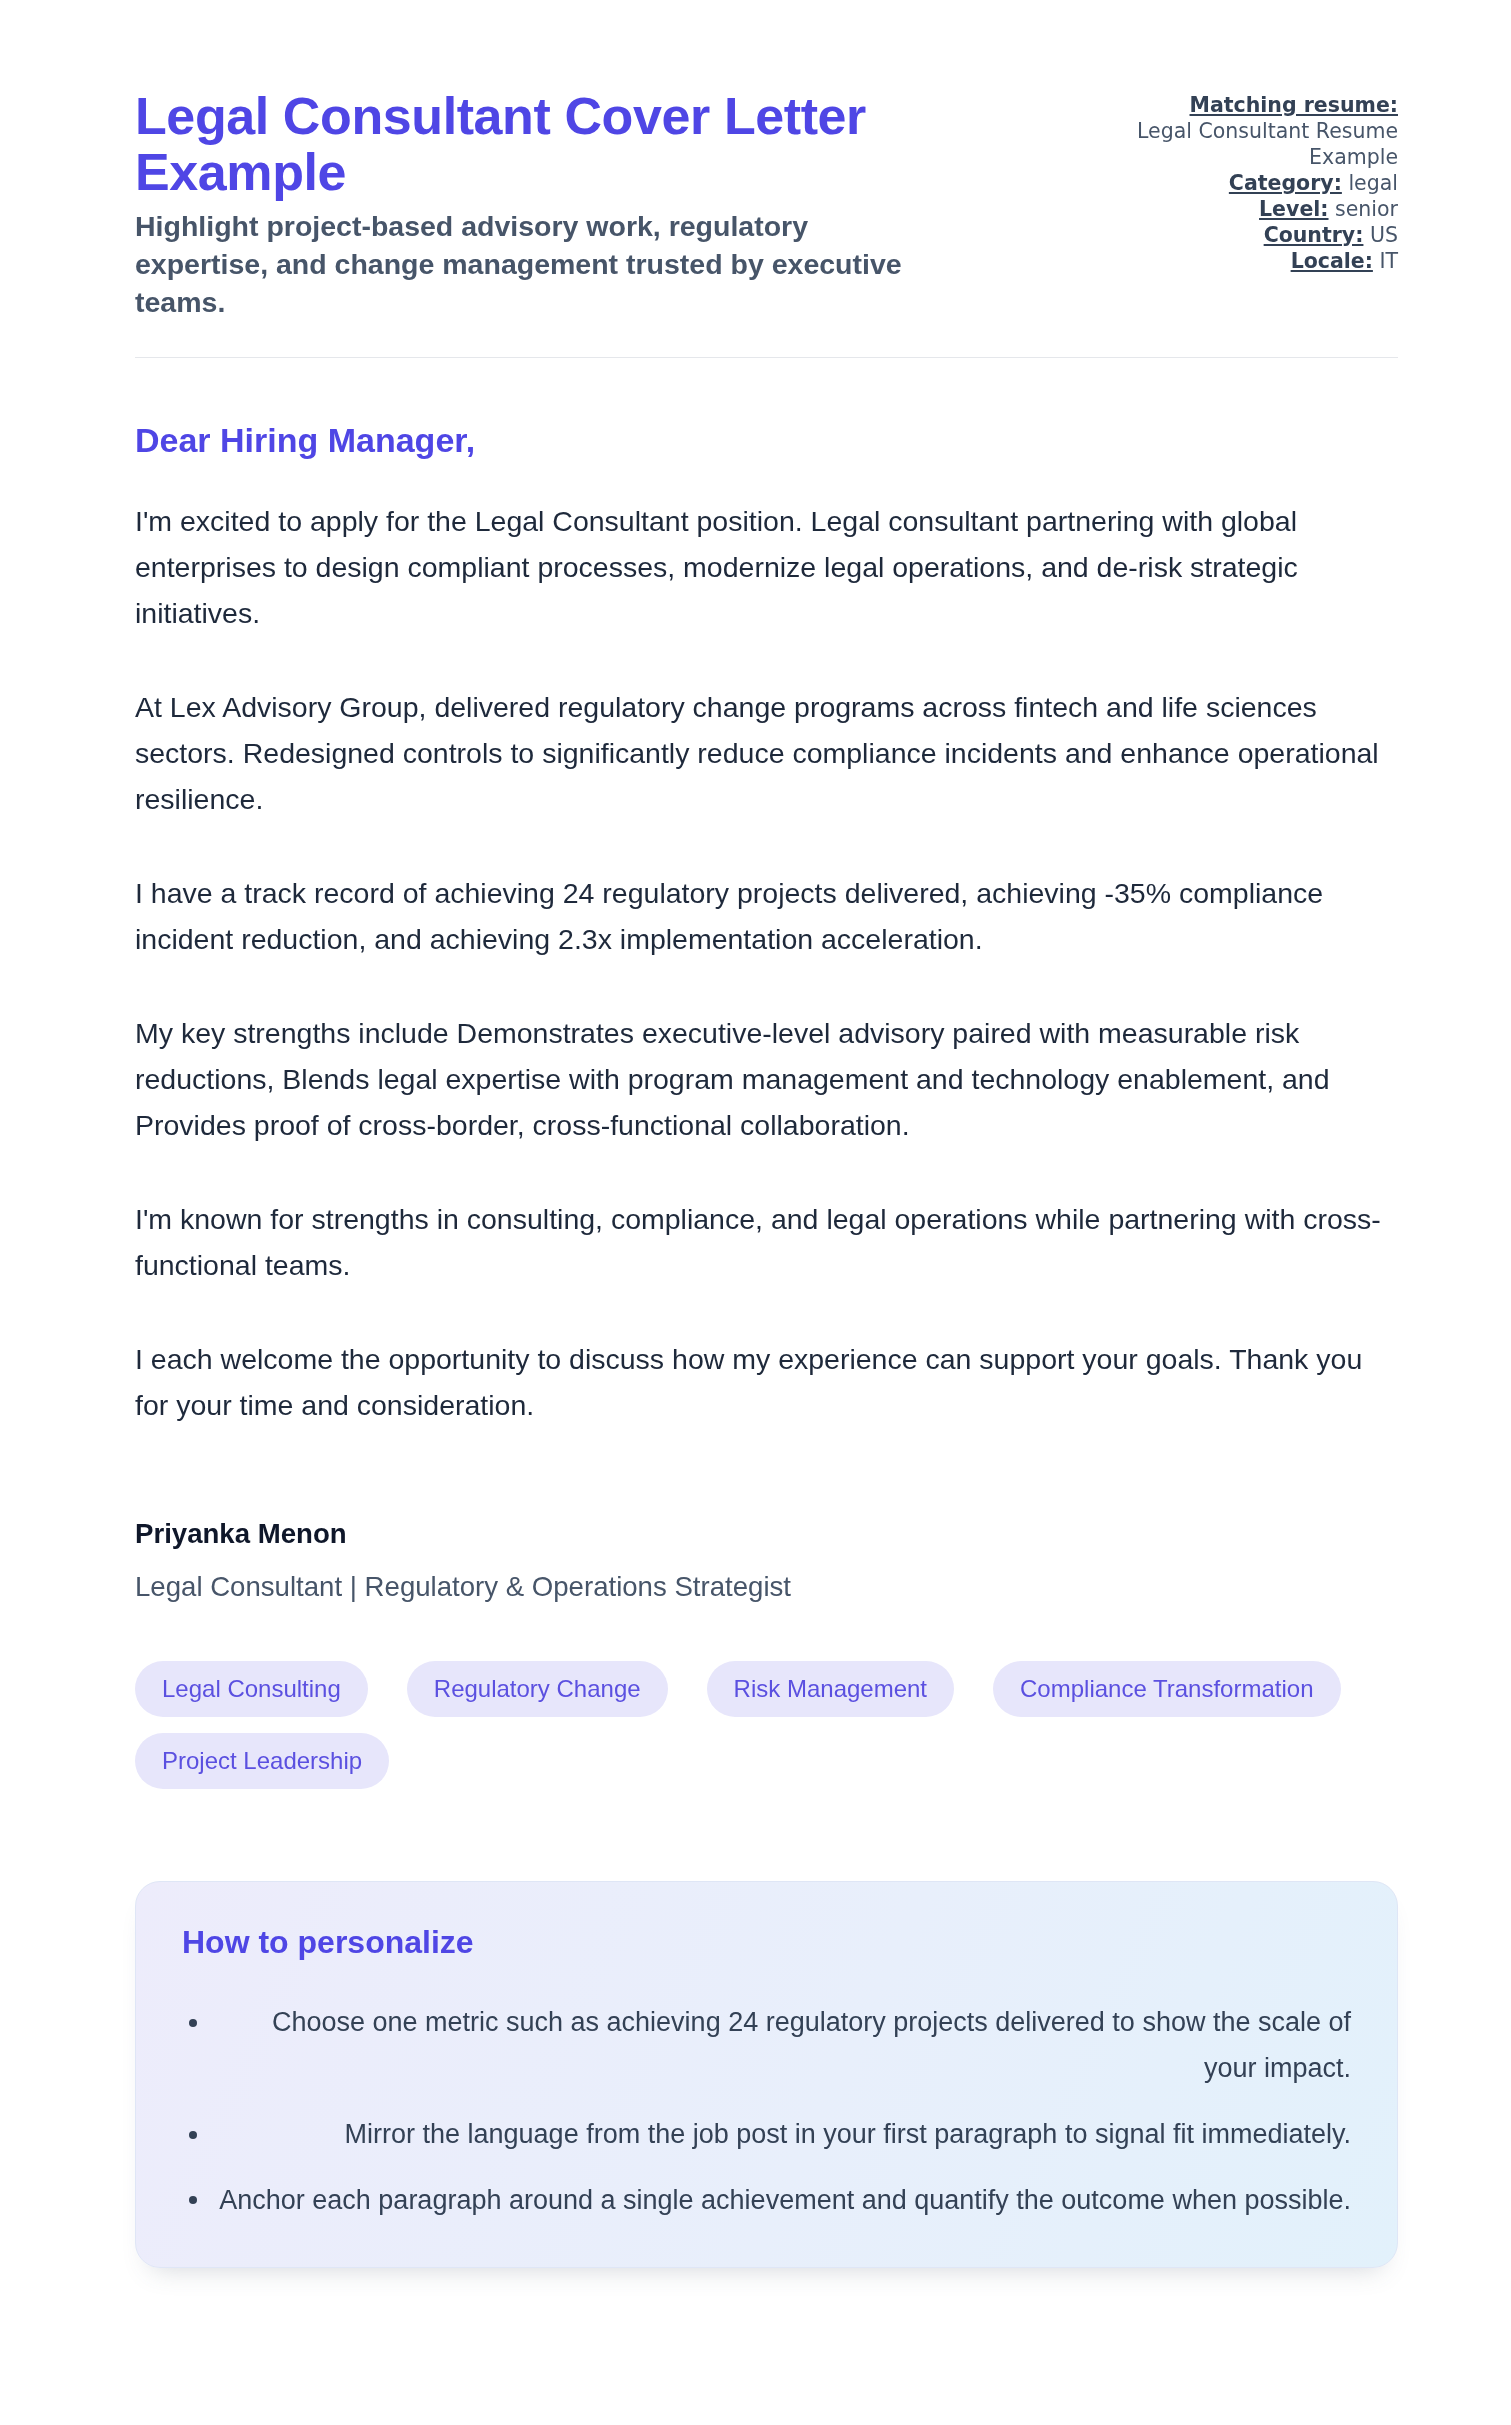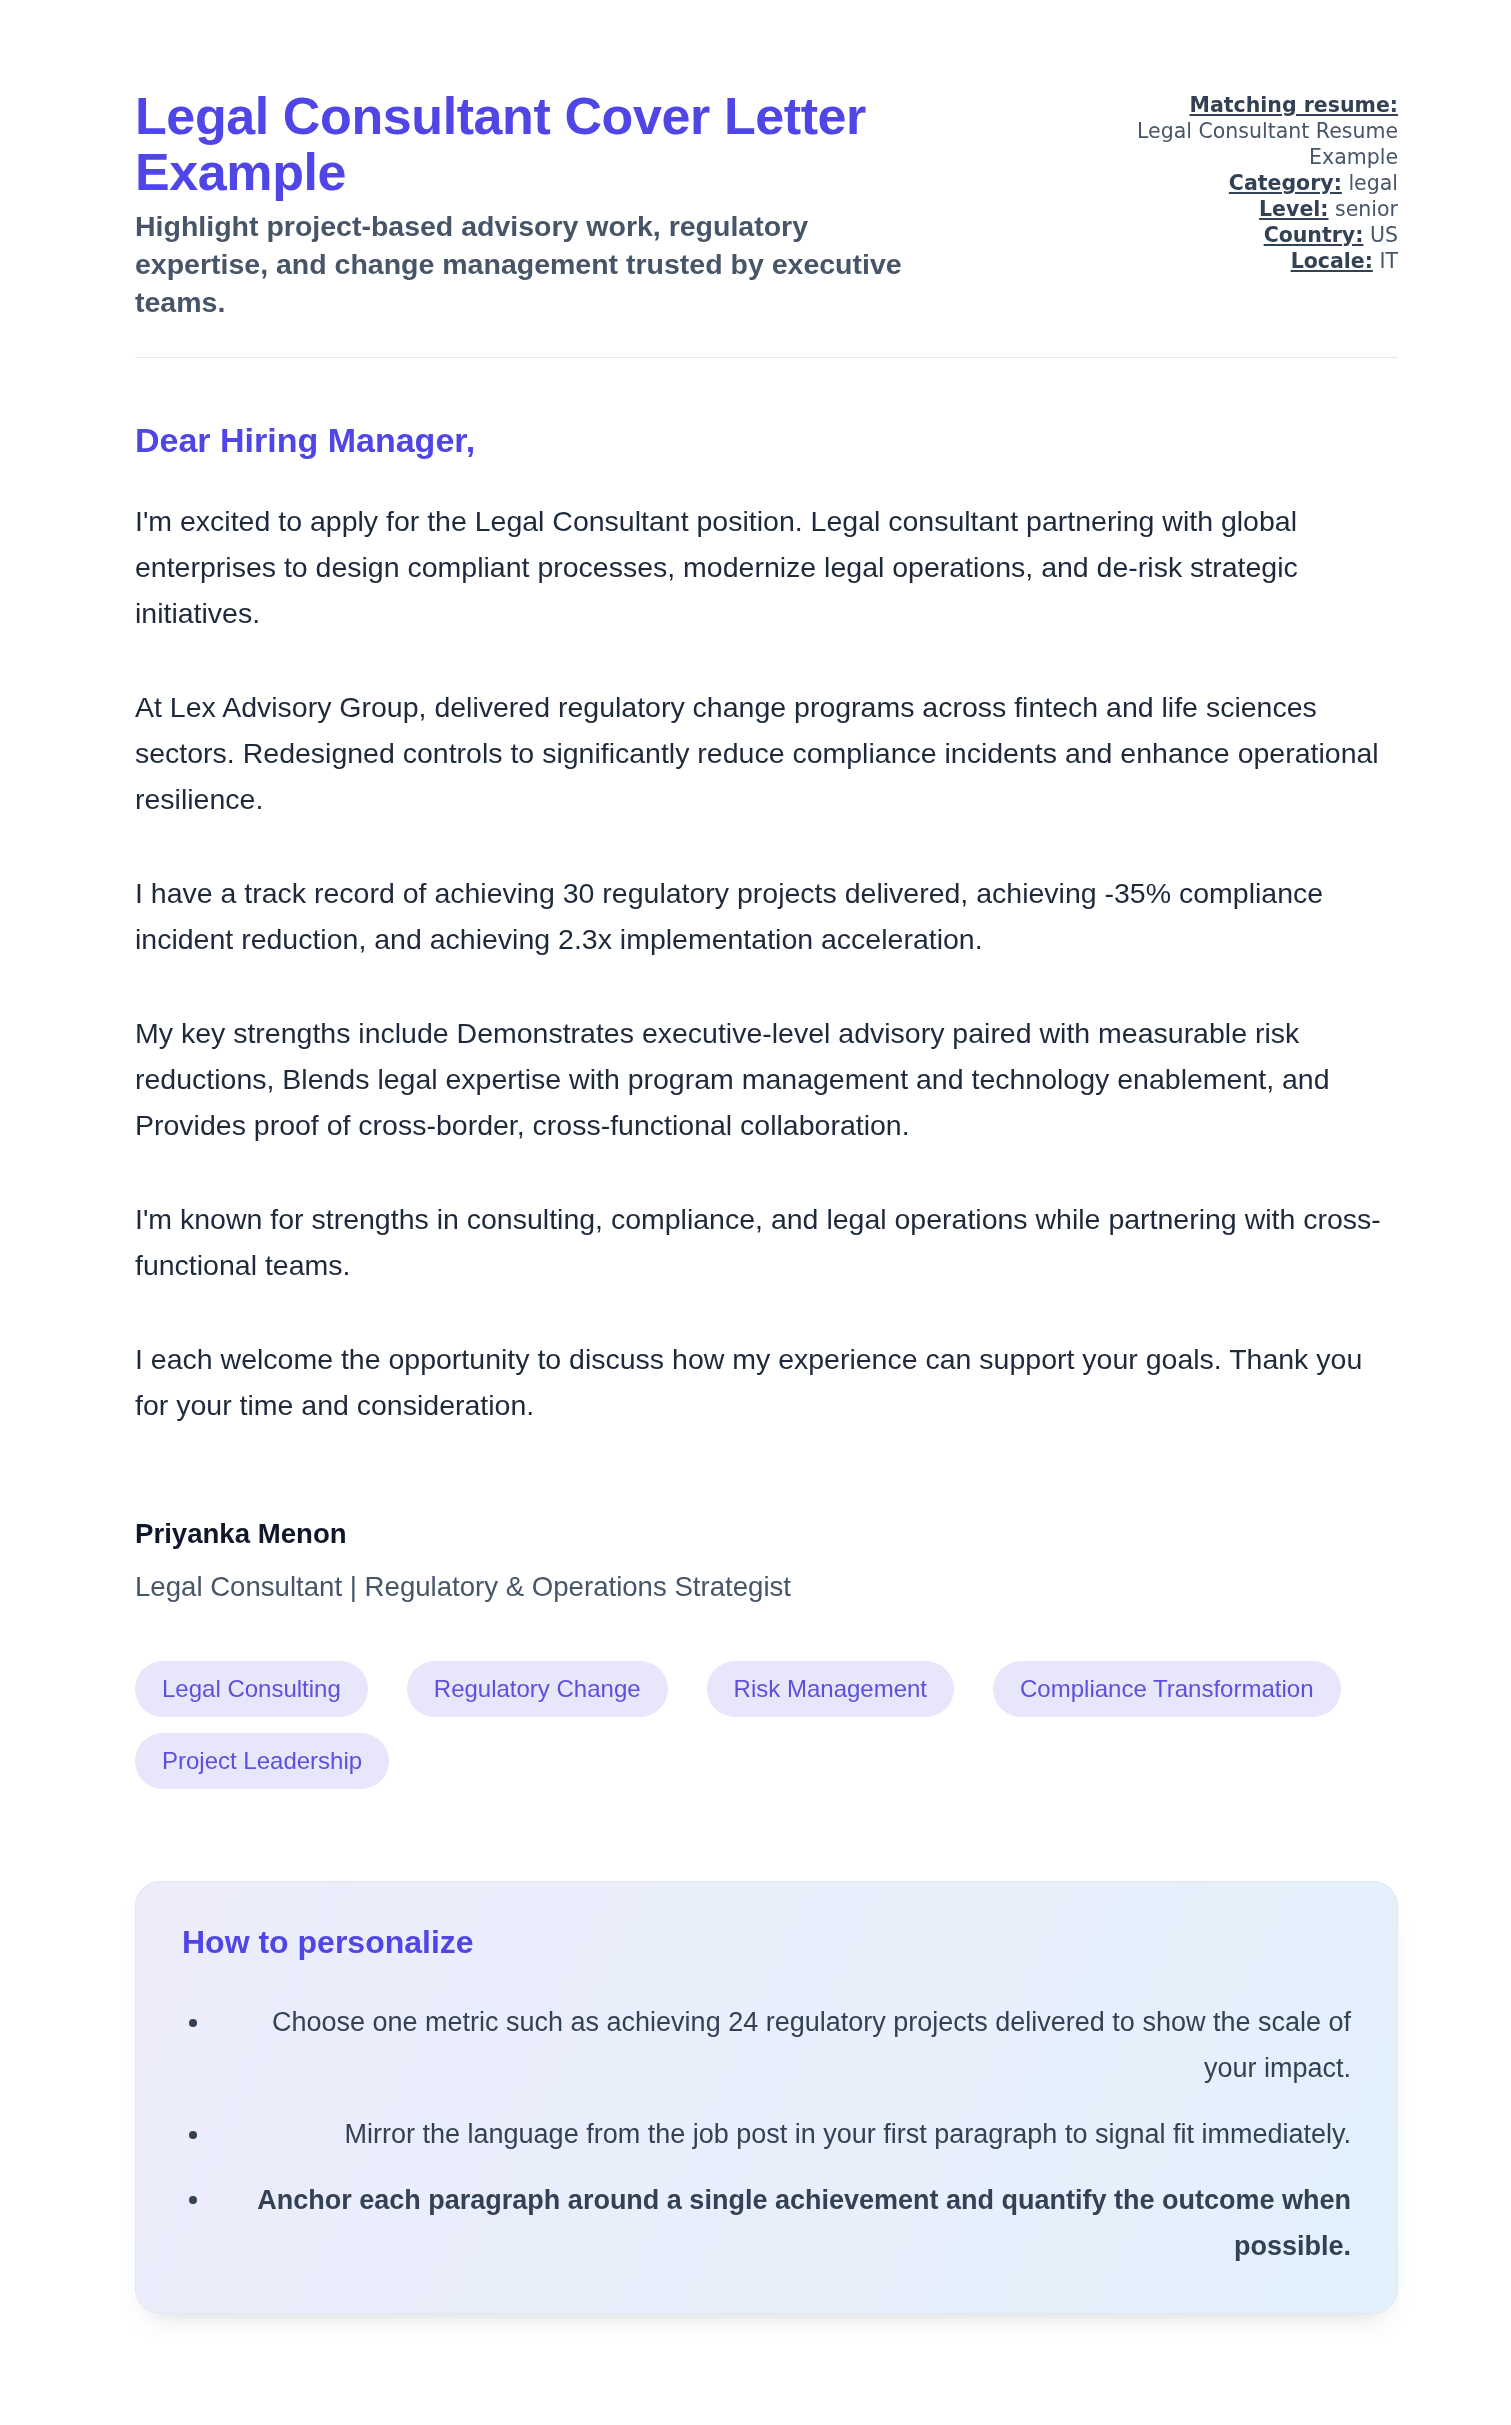--- a/index.html
+++ b/index.html
@@ -70,21 +70,21 @@
     margin-top:92px;border-radius:25px;border:0.9px solid var(--tip-border);
     background:linear-gradient(115deg,var(--tip-grad-a) 0%,var(--tip-grad-b) 55%,var(--tip-grad-c) 100%);
     padding:41px 46px 44px;box-shadow:0 16px 27px -16px rgba(71,85,105,.25);
   }
   .tips h2{margin:0 0 37px;font-size:32px;line-height:39px;font-weight:bold;color:var(--accent);}
   .tips ul{margin:0;padding:0;list-style:none;text-align:right;}
   .tips li{
     position:relative;margin:0 0 19.6px;padding-left:37px;
     font-size:27px;line-height:46px;color:var(--tip-text);
   }
-  .tips li:last-child{margin-bottom:0;font-weight:bold;}
+  .tips li:last-child{margin-bottom:0;}
   .tips li::before{
     content:"";position:absolute;left:7.1px;top:19.6px;width:8px;height:8px;
     border-radius:50%;background:var(--tip-text);
   }
 </style>
 </head>
 <body>
 
 <div class="page">
 
@@ -102,21 +102,21 @@
       </div>
   </div>
 
   <hr class="divider">
 
   <div class="letter">
     <p class="greeting">Dear Hiring Manager,</p>
     <div class="letter-body">
         <p>I'm excited to apply for the Legal Consultant position. Legal consultant partnering with global enterprises to design compliant processes, modernize legal operations, and de-risk strategic initiatives.</p>
         <p>At Lex Advisory Group, delivered regulatory change programs across fintech and life sciences sectors. Redesigned controls to significantly reduce compliance incidents and enhance operational resilience.</p>
-        <p>I have a track record of achieving 30 regulatory projects delivered, achieving -35% compliance incident reduction, and achieving 2.3x implementation acceleration.</p>
+        <p>I have a track record of achieving 24 regulatory projects delivered, achieving -35% compliance incident reduction, and achieving 2.3x implementation acceleration.</p>
         <p>My key strengths include Demonstrates executive-level advisory paired with measurable risk reductions, Blends legal expertise with program management and technology enablement, and Provides proof of cross-border, cross-functional collaboration.</p>
         <p>I'm known for strengths in consulting, compliance, and legal operations while partnering with cross-functional teams.</p>
         <p>I each welcome the opportunity to discuss how my experience can support your goals. Thank you for your time and consideration.</p>
       </div>
 
     <div class="signature">
       <p class="sig-name">Priyanka Menon</p>
       <p class="sig-role">Legal Consultant | Regulatory &amp; Operations Strategist</p>
     </div>
   </div>

